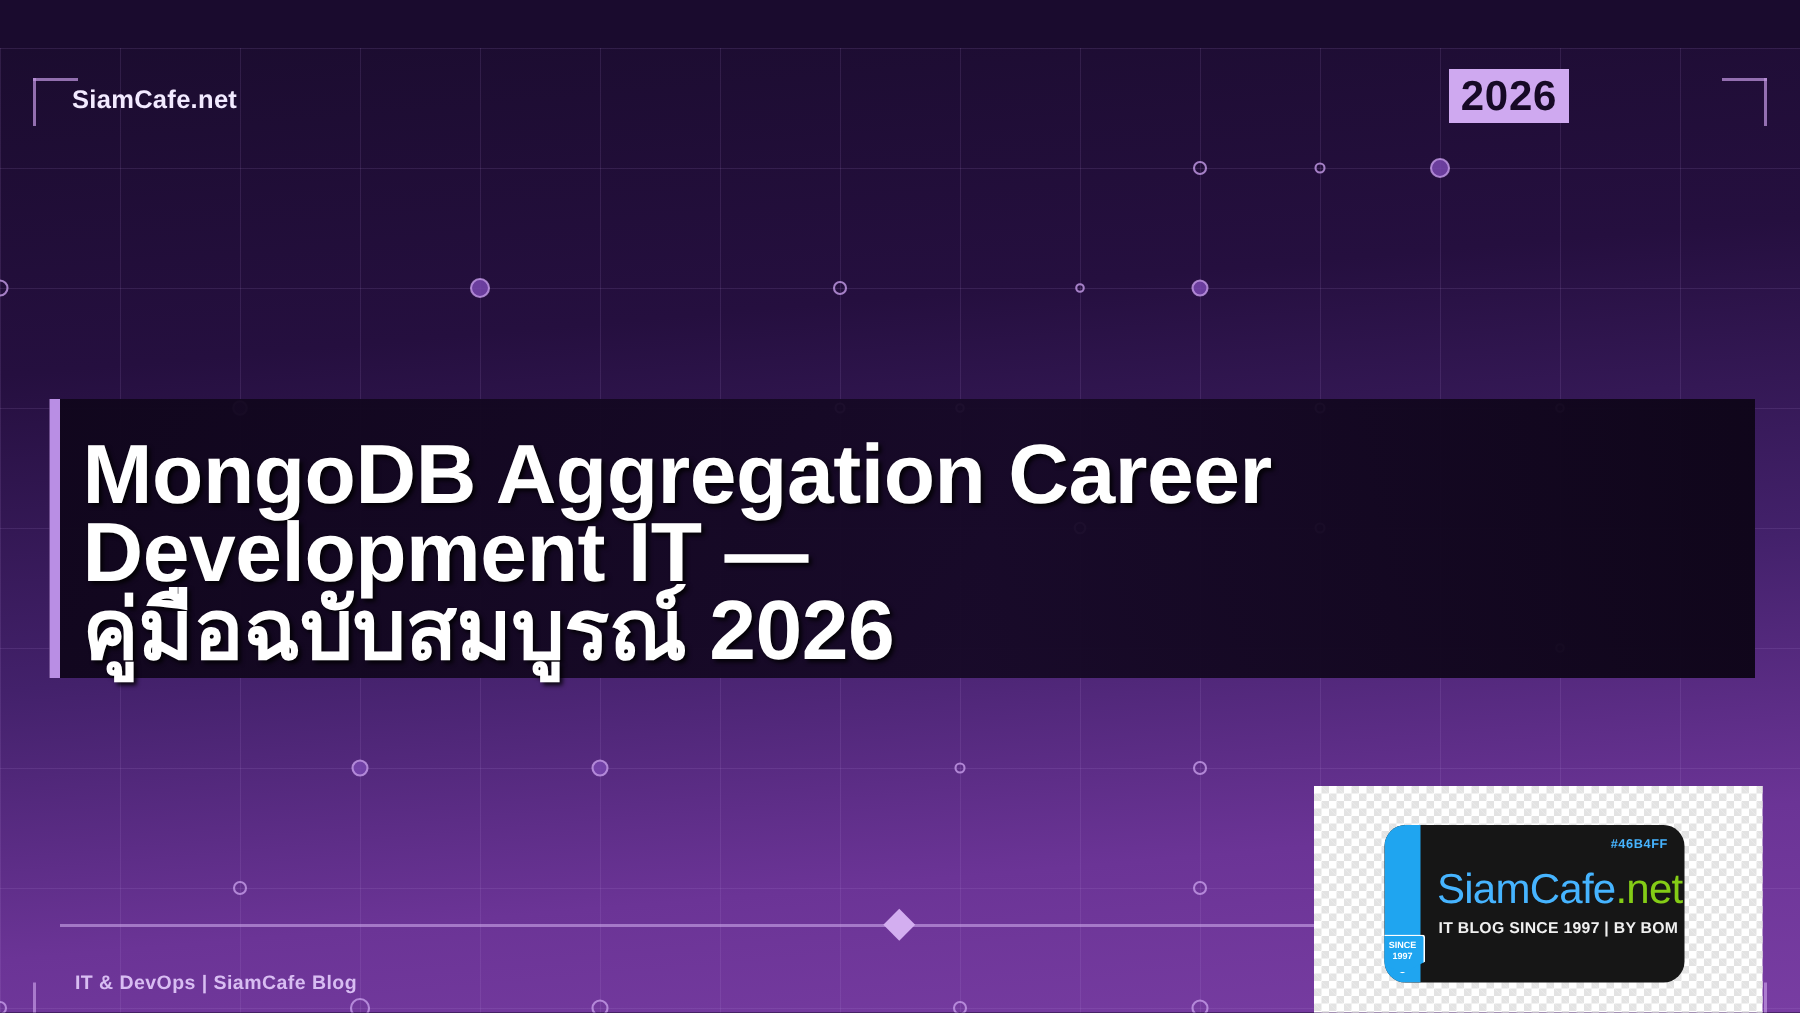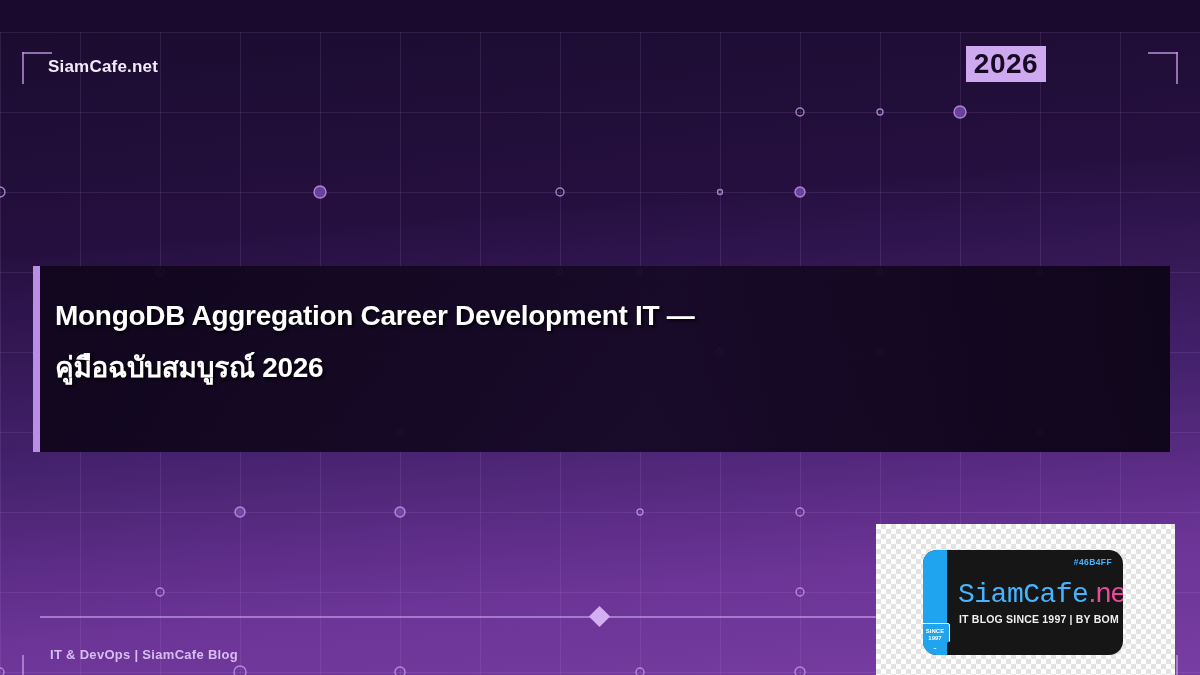--- a/index.html
+++ b/index.html
@@ -63,21 +63,21 @@
     display:flex; align-items:center;
   }
   .accent-bar {
     position:absolute; left:33px; top:234px; width:7px; height:186px;
     background:#b98ee4;
   }
   .title-text {
     position:absolute; left:55px; top:258px; width:1100px;
     color:#ffffff;
     font-family:"Liberation Sans Narrow","Liberation Sans", sans-serif;
-    font-size:28px; font-weight:bold; line-height:52px;
+    font-size:56px; font-weight:bold; line-height:52px;
     letter-spacing:-0.3px;
     text-shadow:2px 2px 3px rgba(0,0,0,0.85);
     white-space:pre-line;
   }
 
   
   .divider {
     position:absolute; left:40px; top:584px; width:1120px; height:2px;
     background:rgba(206,170,236,0.58);
   }
@@ -122,22 +122,22 @@
   }
   .logo-body { position:relative; flex:1; padding:8px 12px 0 12px; }
   .hex-code {
     position:absolute; right:11px; top:7px;
     color:#46b4ff; font-size:8.5px; font-weight:bold; letter-spacing:0.4px;
   }
   .logo-wordmark {
     position:absolute; left:11px; top:27px;
     font-size:28px; font-weight:normal; letter-spacing:-0.5px; line-height:32px;
   }
-  .logo-wordmark .blue { color:#46b4ff;font-family:Liberation Mono, monospace; }
-  .logo-wordmark .white { color:#ec4899; }
+  .logo-wordmark .blue { color:#46b4ff; }
+  .logo-wordmark .white { color:#84cc16; }
   .logo-tagline {
     position:absolute; left:12px; top:63px;
     color:#f0f0f0; font-size:10.5px; letter-spacing:0.2px;font-weight:bold;
   }
 </style>
 </head>
 <body>
 
 <div id="stage">
 

